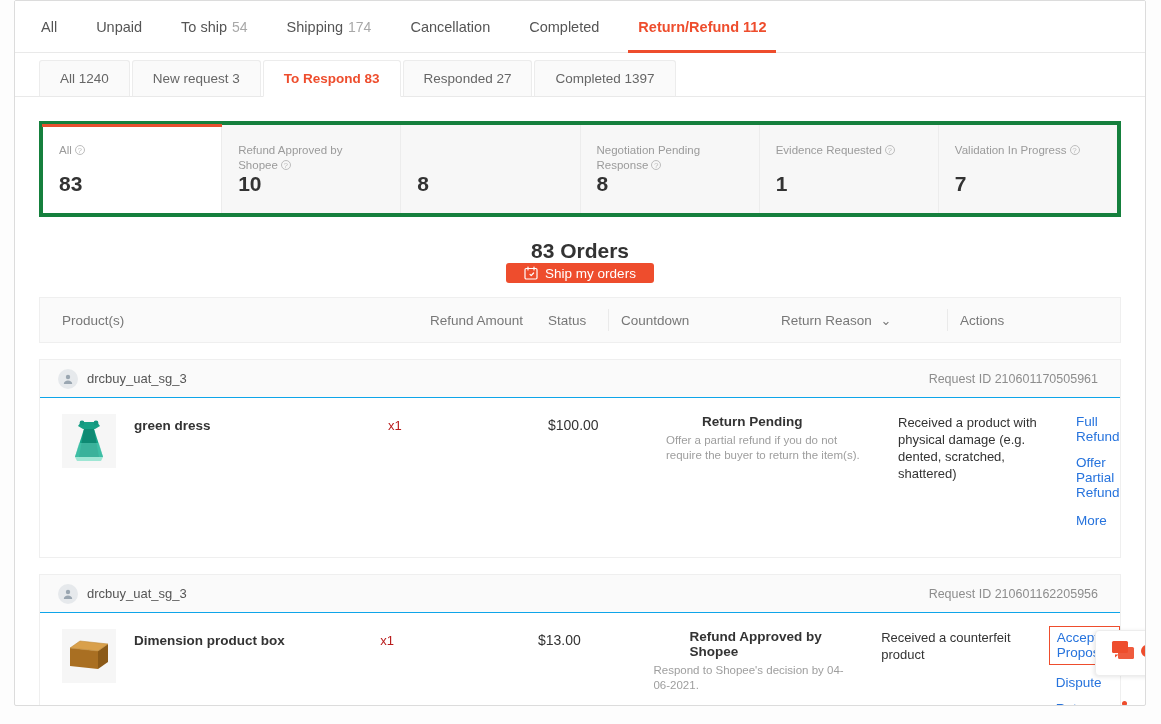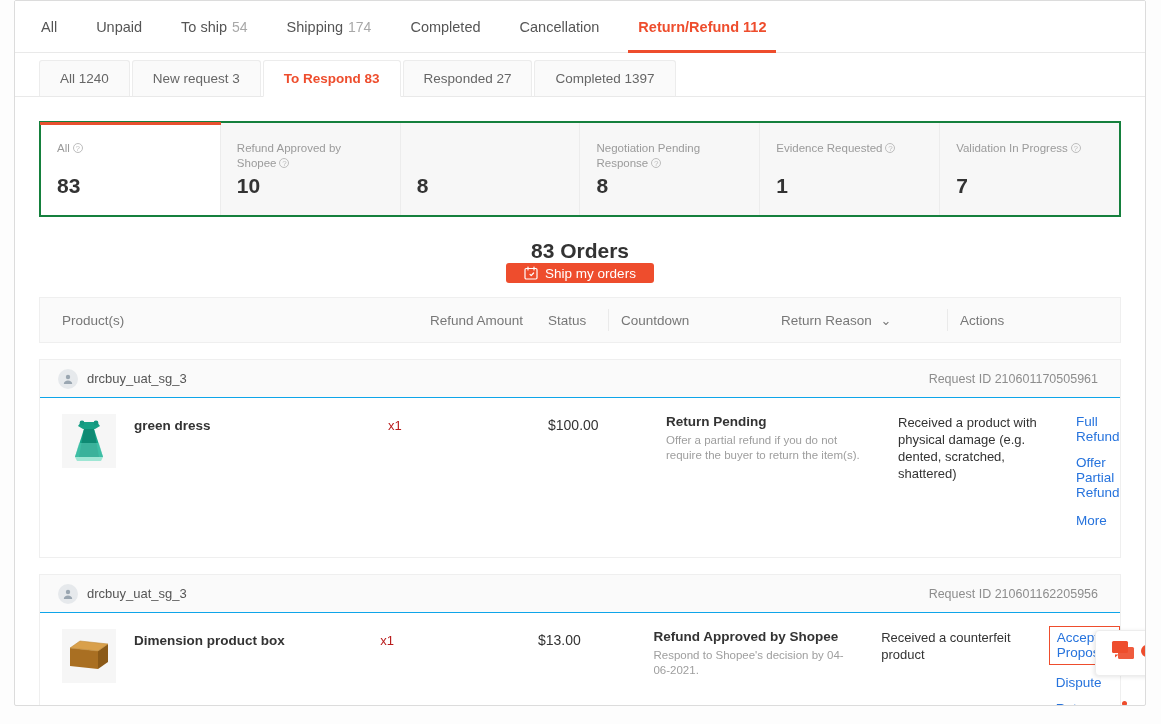--- a/index.html
+++ b/index.html
@@ -83,21 +83,21 @@
     color: #ee4d2d;
     font-weight: bold;
     background: #ffffff;
     border-bottom-color: #ffffff;
   }
 
   
   .stats {
     display: flex;
     margin: 24px 24px 0 24px;
-    border: 2px solid #15803d;
+    border: 4px solid #15803d;
     height: 96px;
     background: #f7f7f7;
   }
   .stat {
     flex: 1 1 0;
     position: relative;
     padding: 18px 16px 0 16px;
     border-right: 1px solid #ececec;
     cursor: pointer;
   }
@@ -200,21 +200,21 @@
     width: 54px; height: 54px;
     background: #f6f6f6;
     flex: 0 0 54px;
     display: flex; align-items: center; justify-content: center;
   }
   .prod-name { font-size: 13.5px; color: #333; font-weight: bold; padding-top: 4px; }
   .qty { width: 118px; font-size: 13px; color: #b91c1c; padding-top: 4px; }
   .qty .q { margin-left: -42px; }
   .amount-cell { width: 118px; font-size: 14px; color: #333; padding-top: 3px; }
   .status-cell { width: 220px; padding-right: 14px; }
-  .status-title { font-size: 13.5px; font-weight: bold; color: #333; }
+  .status-title { font-size: 13.5px; font-weight: bold; color: #333; margin-left: 36px; }
   .status-sub { font-size: 11.5px; color: #9e9e9e; line-height: 15px; margin-top: 4px; }
   .reason-cell {
     width: 178px; padding-left: 12px;
     font-size: 13px; color: #333; line-height: 17px;
   }
   .actions-cell { flex: 1; padding-left: 12px; }
   .act-link {
     display: inline-block;
     font-size: 13.5px; color: #2673dd;
     margin-bottom: 11px;
@@ -265,24 +265,24 @@
       </div>
       <div class="main-tab">
         <span>To ship</span>
         <span class="cnt">54</span>
       </div>
       <div class="main-tab">
         <span>Shipping</span>
         <span class="cnt">174</span>
       </div>
       <div class="main-tab">
+        <span>Cancellation</span>
+      </div>
+      <div class="main-tab">
         <span>Completed</span>
-      </div>
-      <div class="main-tab">
-        <span>Cancellation</span>
       </div>
       <div class="main-tab active">
         <span>Return/Refund 112</span>
       </div>
     </div>
 
     <div class="subtab-bar">
       <div class="subtab">
         <span>All 1240</span>
       </div>

